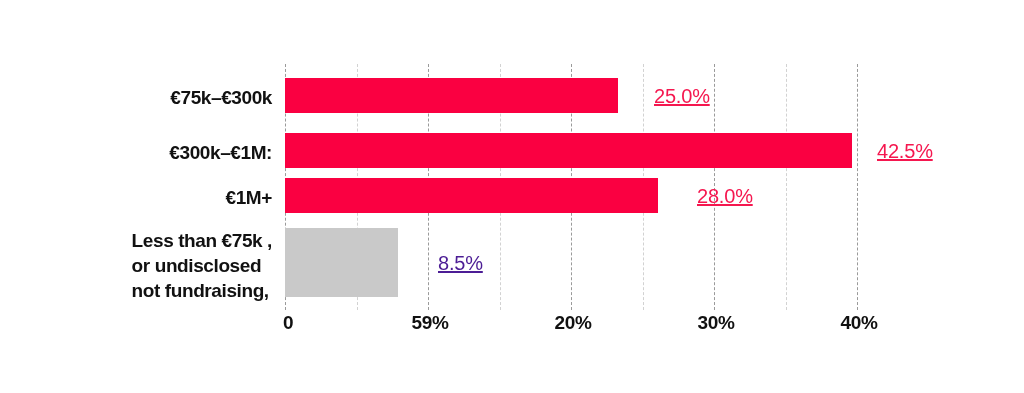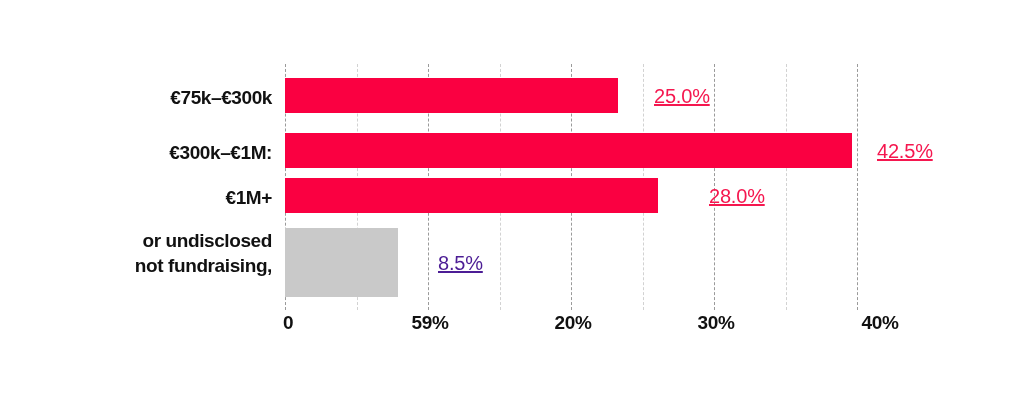--- a/index.html
+++ b/index.html
@@ -58,21 +58,21 @@
     font-size: 20px;
     font-weight: 500;
     letter-spacing: -0.2px;
     white-space: nowrap;
     text-decoration: underline;
   }
 
   .cat-label {
     position: absolute;
     right: 0;
-    text-align: right;
+    text-align: left;
     color: #111111;
     font-size: 19px;
     font-weight: bold;
     letter-spacing: -0.4px;
     line-height: 1.32;
     white-space: nowrap;
   }
   #cat-labels {
     position: absolute;
     left: 0;
@@ -105,20 +105,21 @@
 <div id="chart-root">
 
   <div id="cat-labels">
     <div class="cat-label" style="top:85px;">€75k–€300k</div>
 
     <div class="cat-label" style="top:140px;">€300k–€1M:</div>
 
     <div class="cat-label" style="top:185px;margin-left:10px;">€1M+</div>
 
     <div class="cat-label" style="top:228px;">
+      <div>Less than €75k ,</div>
       <div>or undisclosed</div>
       <div>not fundraising,</div>
     </div>
   </div>
 
   <div id="plot-area">
 
     <div class="gridline" style="left:0px;"></div>
     <div class="gridline minor" style="left:71.5px;"></div>
     <div class="gridline" style="left:143px;"></div>
@@ -129,25 +130,25 @@
     <div class="gridline minor" style="left:500.5px;"></div>
     <div class="gridline" style="left:572px;"></div>
 
     <div class="bar" style="top: 14px; width: 333.333px; background: rgb(250, 0, 65);"></div>
     <div class="bar" style="top: 69px; width: 566.667px; background: rgb(250, 0, 65);"></div>
     <div class="bar" style="top: 114px; width: 373.333px; background: rgb(250, 0, 65);"></div>
     <div class="bar gray" style="top: 164px; width: 113.333px; background: rgb(201, 201, 201);"></div>
 
     <div class="value-label" style="left: 369px; top: 21px; color: rgb(245, 23, 79);">25.0%</div>
     <div class="value-label" style="left: 592px; top: 76px; color: rgb(245, 23, 79);">42.5%</div>
-    <div class="value-label" style="left: 424px; top: 121px; color: rgb(245, 23, 79);">28.0%</div>
+    <div class="value-label" style="left: 412px; top: 121px; color: rgb(245, 23, 79);">28.0%</div>
     <div class="value-label" style="left: 153px; top: 188px; color: #4c1d95;">8.5%</div>
   </div>
 
   <div id="tick-labels">
     <div class="tick-label" style="left:288px;">0</div>
     <div class="tick-label" style="left:430px;">59%</div>
     <div class="tick-label" style="left:573px;">20%</div>
     <div class="tick-label" style="left:716px;">30%</div>
-    <div class="tick-label" style="left:880px;">40%</div>
+    <div class="tick-label" style="left:859px;">40%</div>
   </div>
 
 </div>
 
 </body></html>

